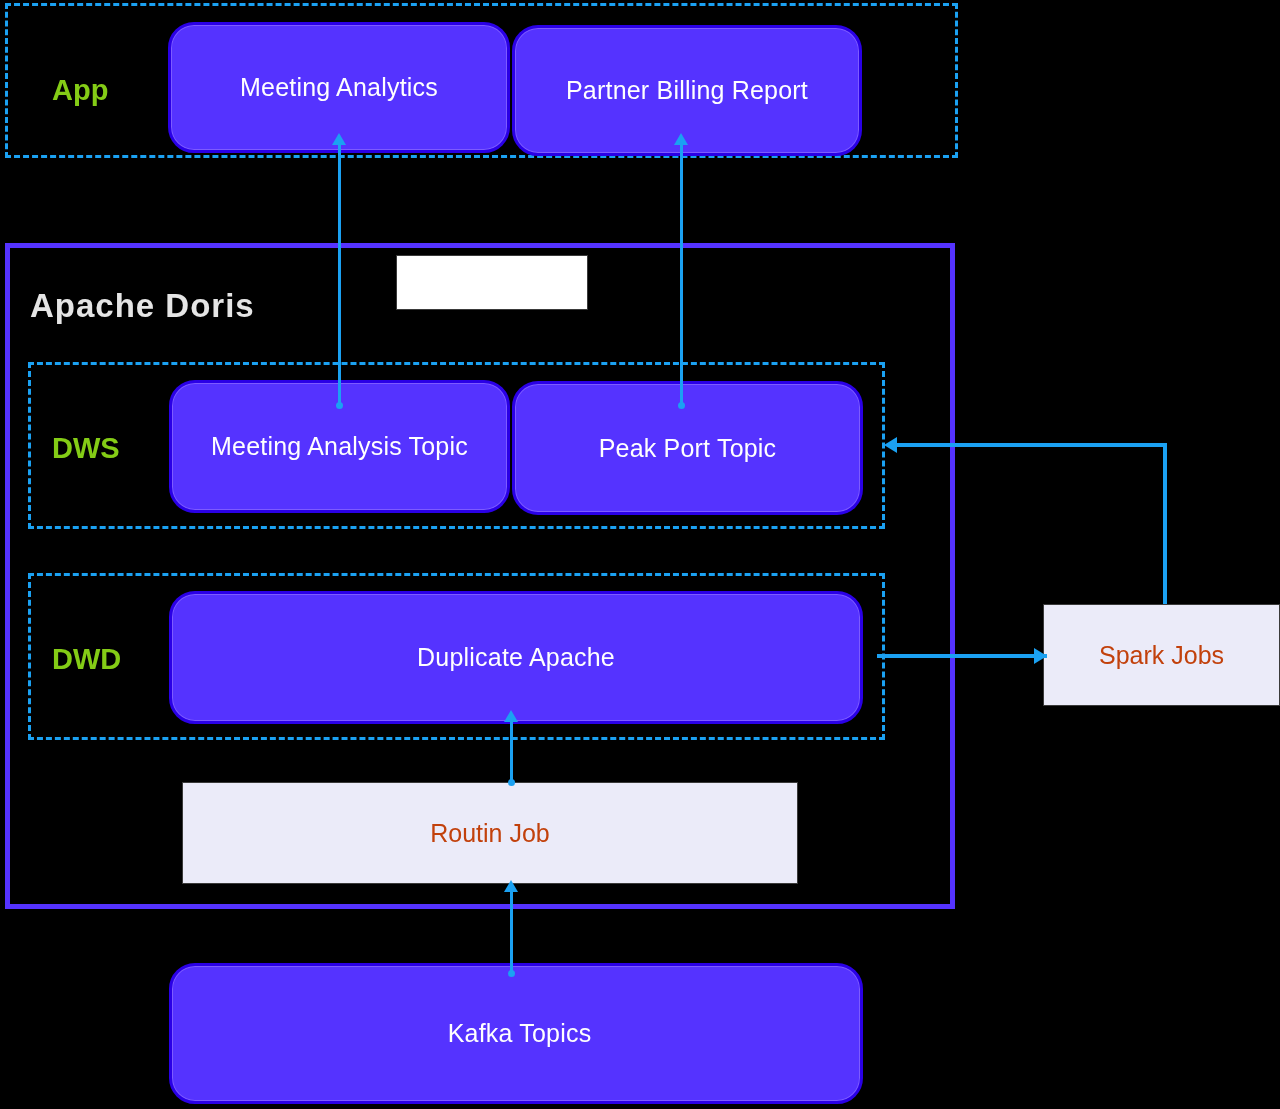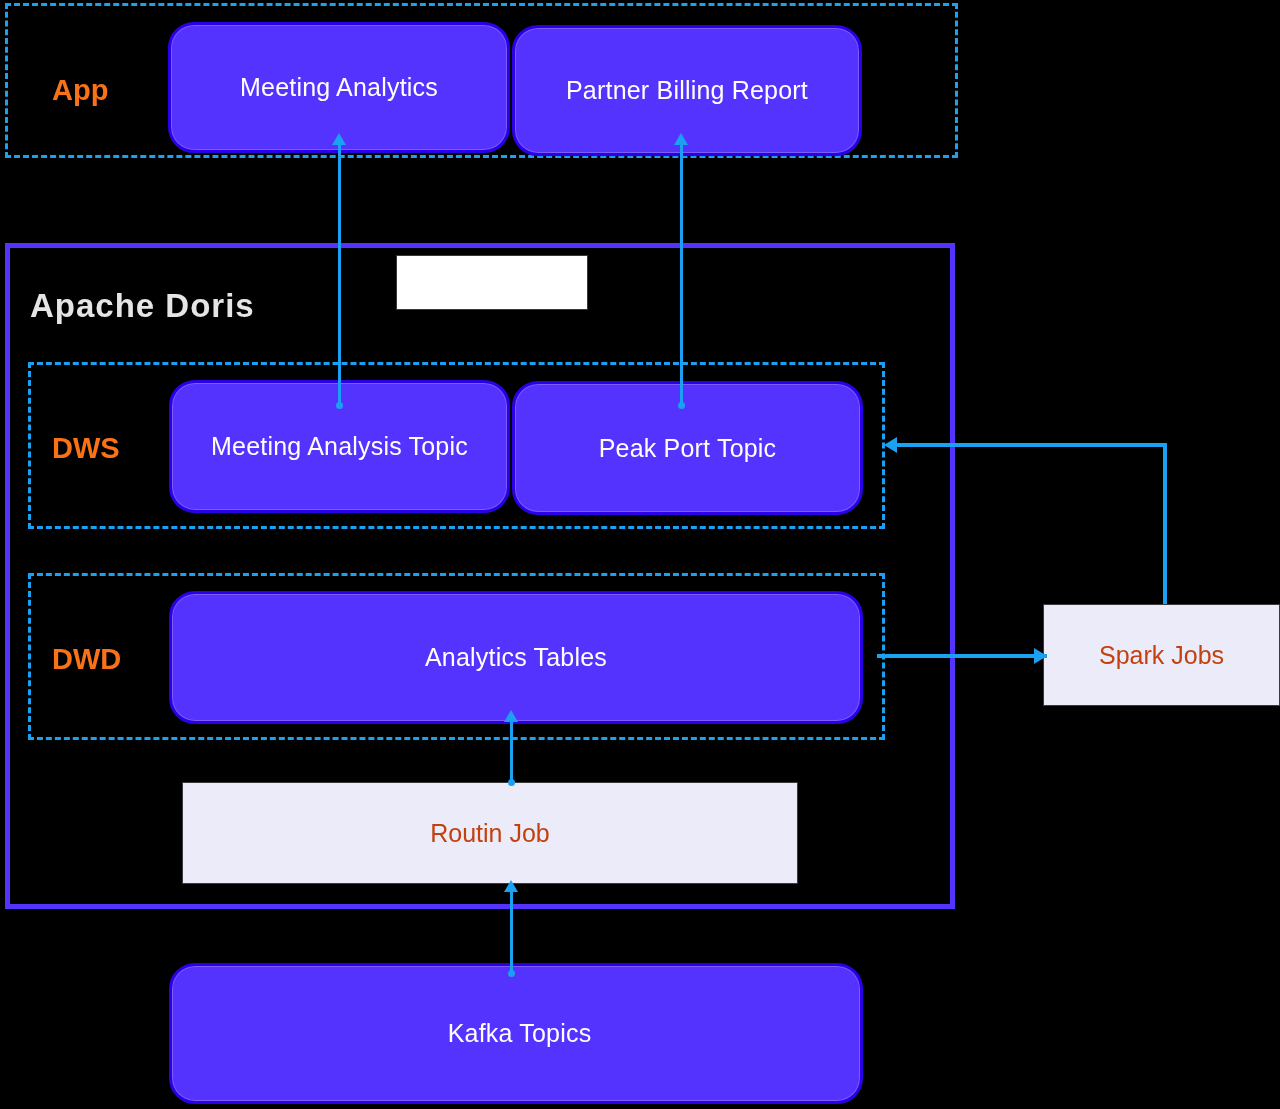--- a/index.html
+++ b/index.html
@@ -57,21 +57,21 @@
     color: #c2410c;
     font-size: 25px;
   }
   .white-box {
     background: #ffffff;
     border: 1px solid #3a3a3a;
   }
 
   
   .layer-label {
-    color: #f97316;
+    color: #84cc16;
     font-size: 29px;
     font-weight: bold;
     display: flex;
     align-items: center;
   }
 
   
   .doris-title {
     color: #e5e5e5;
     font-size: 33px;
@@ -146,21 +146,21 @@
 
   <div class="abs node" style="left:512px; top:381px; width:351px; height:134px;">
     <span>Peak Port Topic</span>
   </div>
 
   <div class="abs dashed-box" style="left:28px; top:573px; width:857px; height:167px;"></div>
 
   <div class="abs layer-label" style="left:52px; top:639px; width:120px; height:40px;">DWD</div>
 
   <div class="abs node" style="left:169px; top:591px; width:694px; height:133px;">
-    <span>Analytics Tables</span>
+    <span>Duplicate Apache</span>
   </div>
 
   <div class="abs plain-box" style="left:182px; top:782px; width:616px; height:102px;">
     <span>Routin Job</span>
   </div>
 
   <div class="abs plain-box" style="left:1043px; top:604px; width:237px; height:102px;">
     <span>Spark Jobs</span>
   </div>
 

